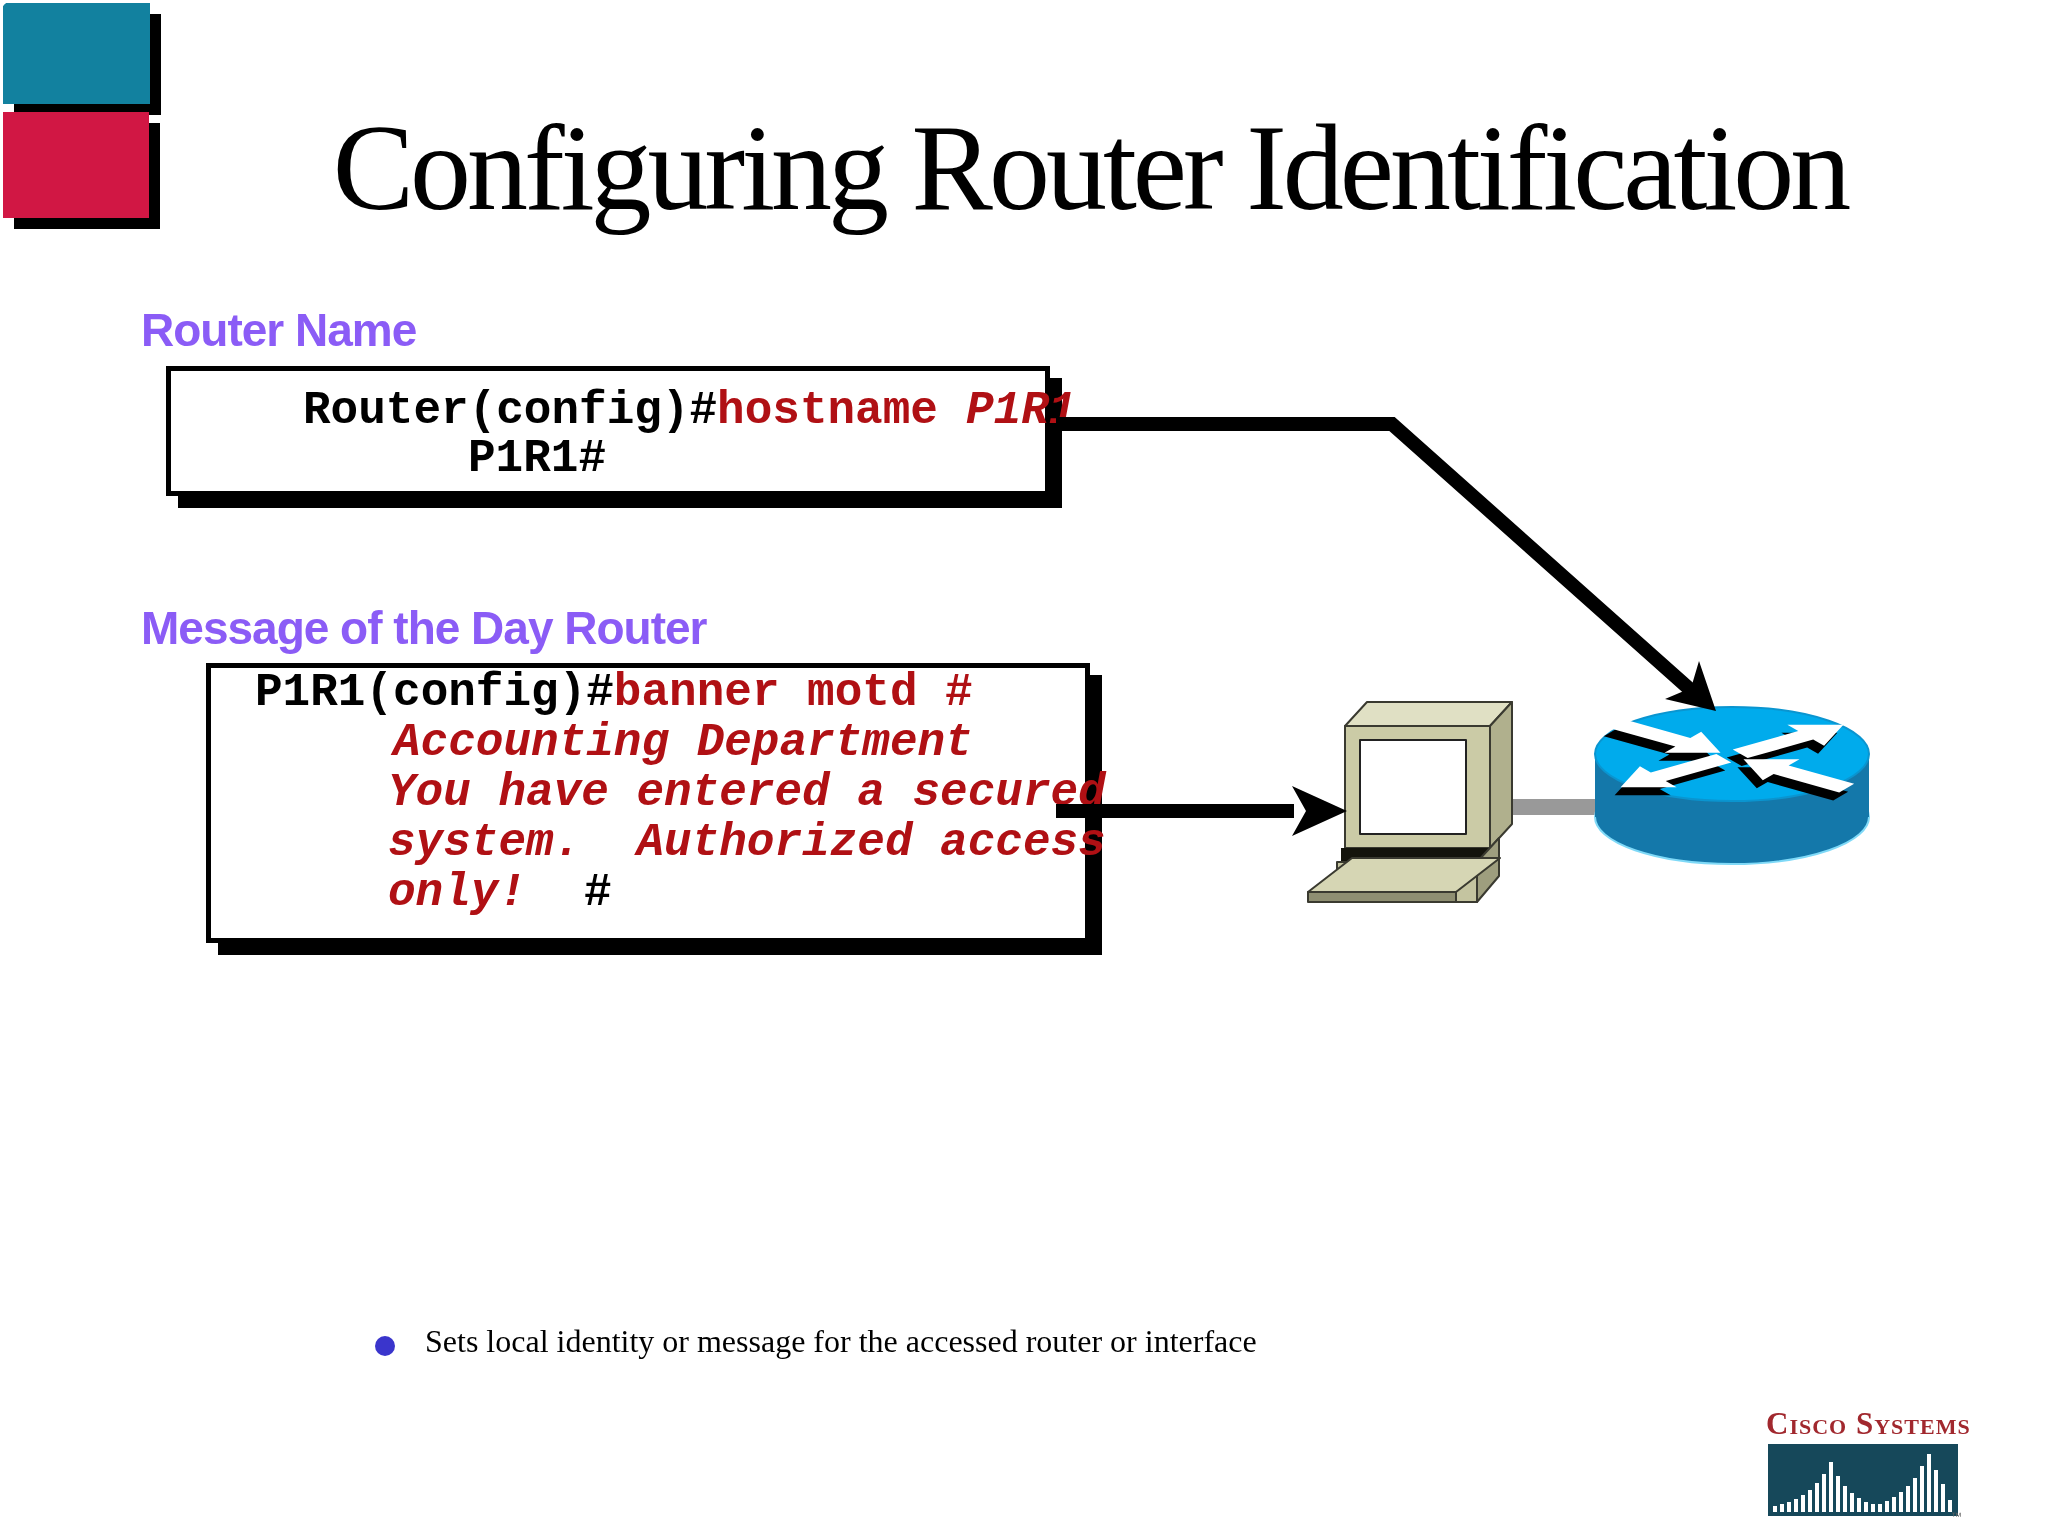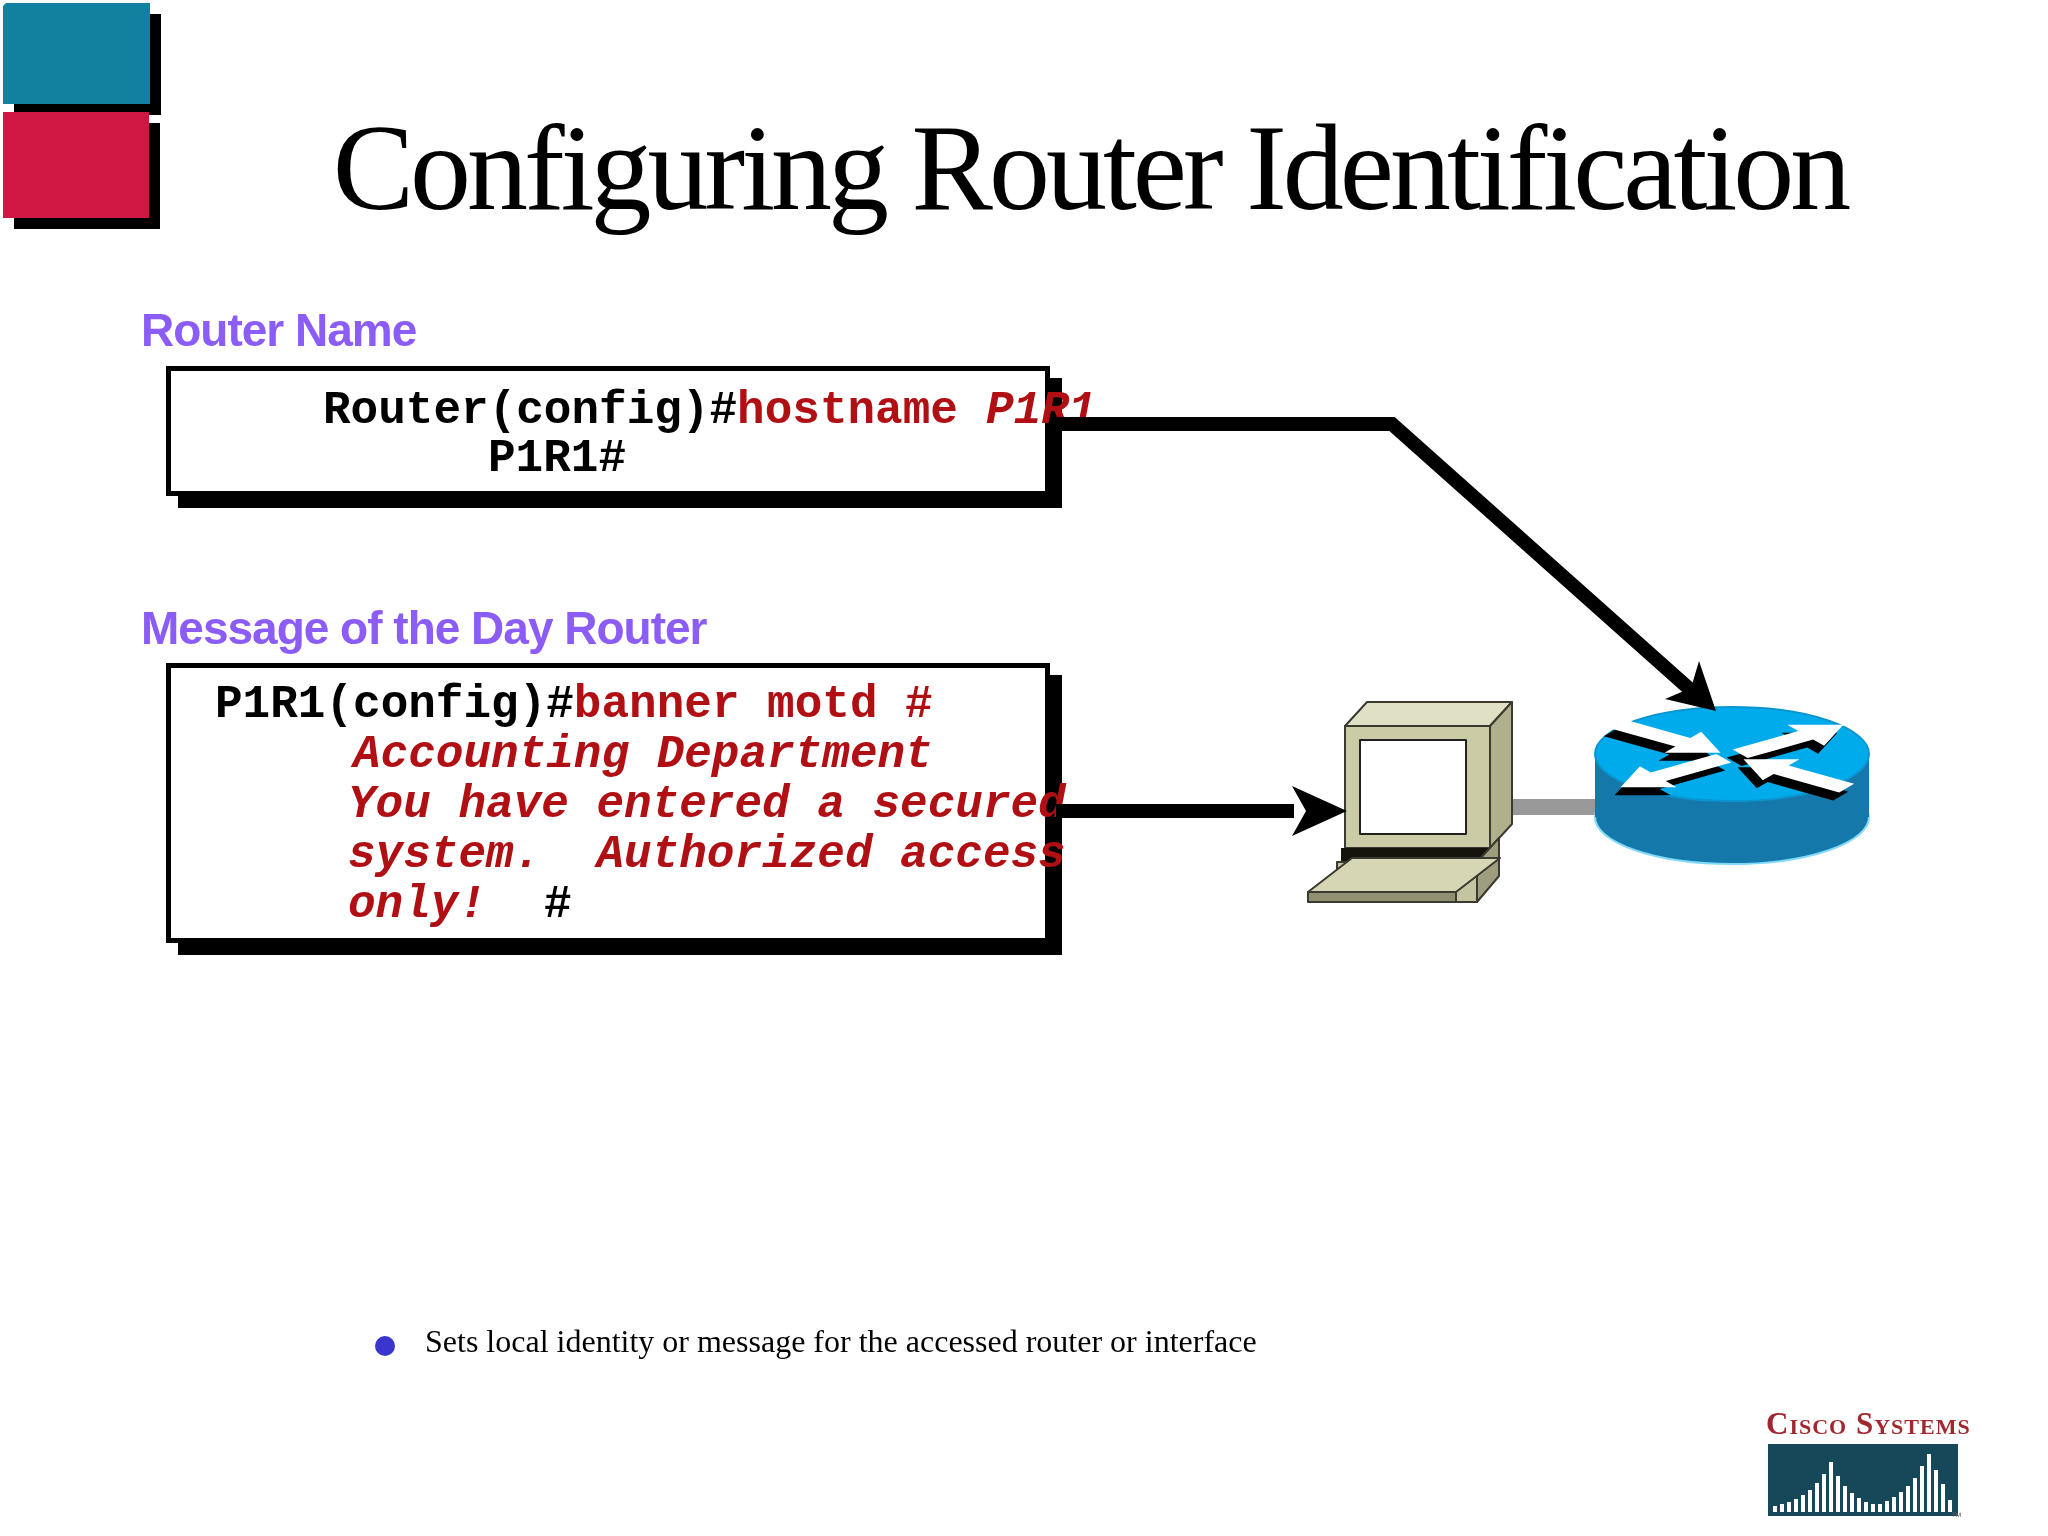--- a/index.html
+++ b/index.html
@@ -17,22 +17,22 @@
          color:#000;white-space:nowrap;}
 
   
   .sec-h{position:absolute;font-weight:700;font-size:46px;letter-spacing:-1px;color:#8b5cf6;white-space:nowrap;text-align:right;}
   .sec-h.h1{left:141px;top:303px;}
   .sec-h.h2{left:141px;top:601px;}
 
   
   .codebox{position:absolute;left:166px;background:#fff;border:5px solid #000;
            box-shadow:12px 12px 0 #000;box-sizing:border-box;width:884px;}
-  .codebox.b1{top:366px;height:130px;padding-top:16px;padding-left:20px;}
-  .codebox.b2{top:663px;height:280px;padding-top:12px;}
+  .codebox.b1{top:366px;height:130px;padding-top:16px;}
+  .codebox.b2{top:663px;height:280px;margin-left:40px;}
   .cline{white-space:pre;font-family:"Liberation Mono",monospace;font-weight:700;
          font-size:46px;color:#000;}
   .b1 .cline{line-height:48px;}
   .b2 .cline{line-height:50px;}
   .b1 .l1{padding-left:132px;}
   .b1 .l2{padding-left:297px;}
   .b2 .l1{padding-left:44px;}
   .b2 .l2{padding-left:182px;}
   .b2 .l3,.b2 .l4,.b2 .l5{padding-left:177px;}
   .red-t{color:#b01014;}

